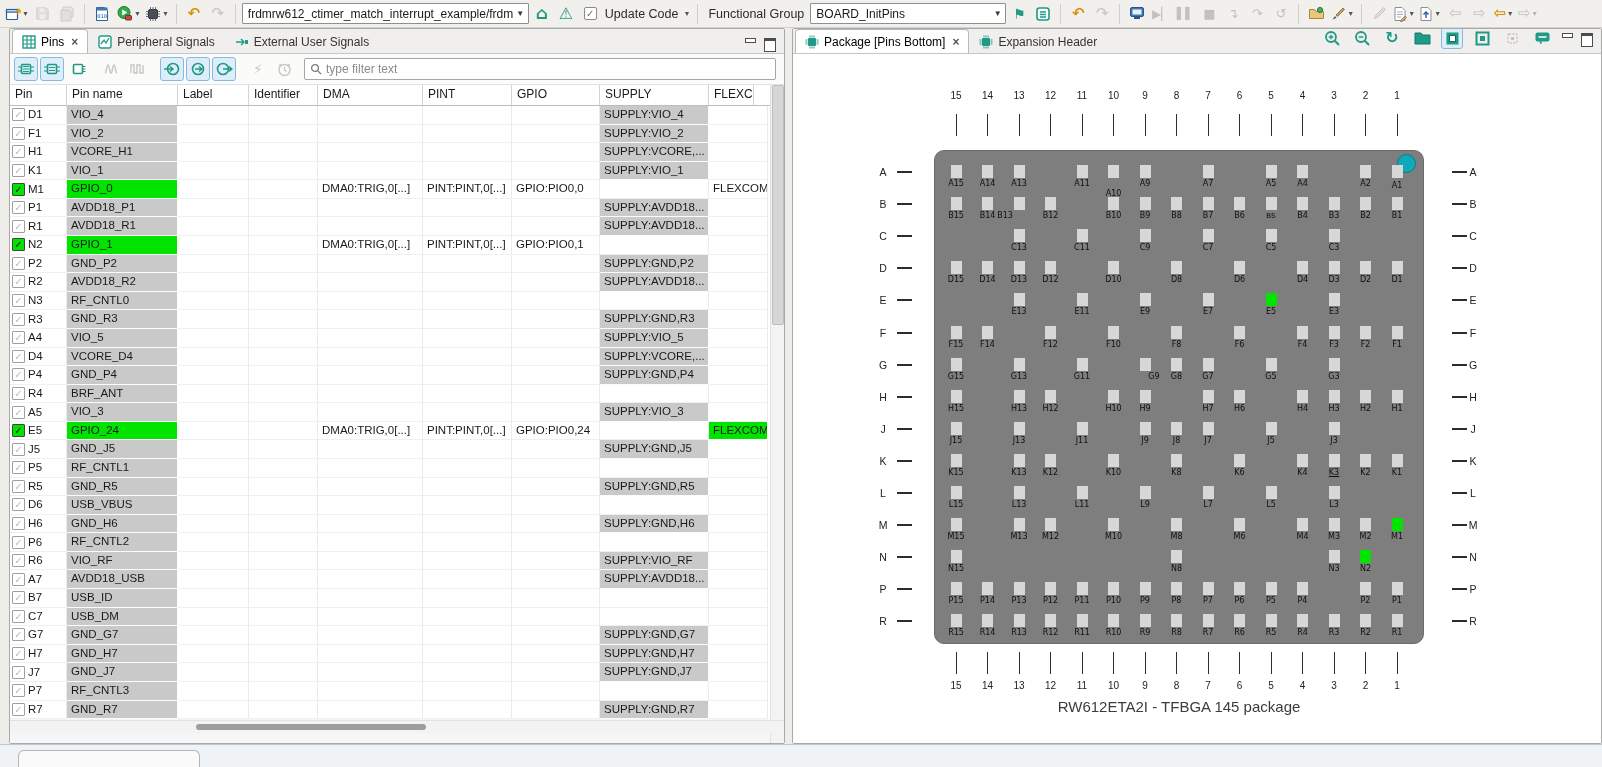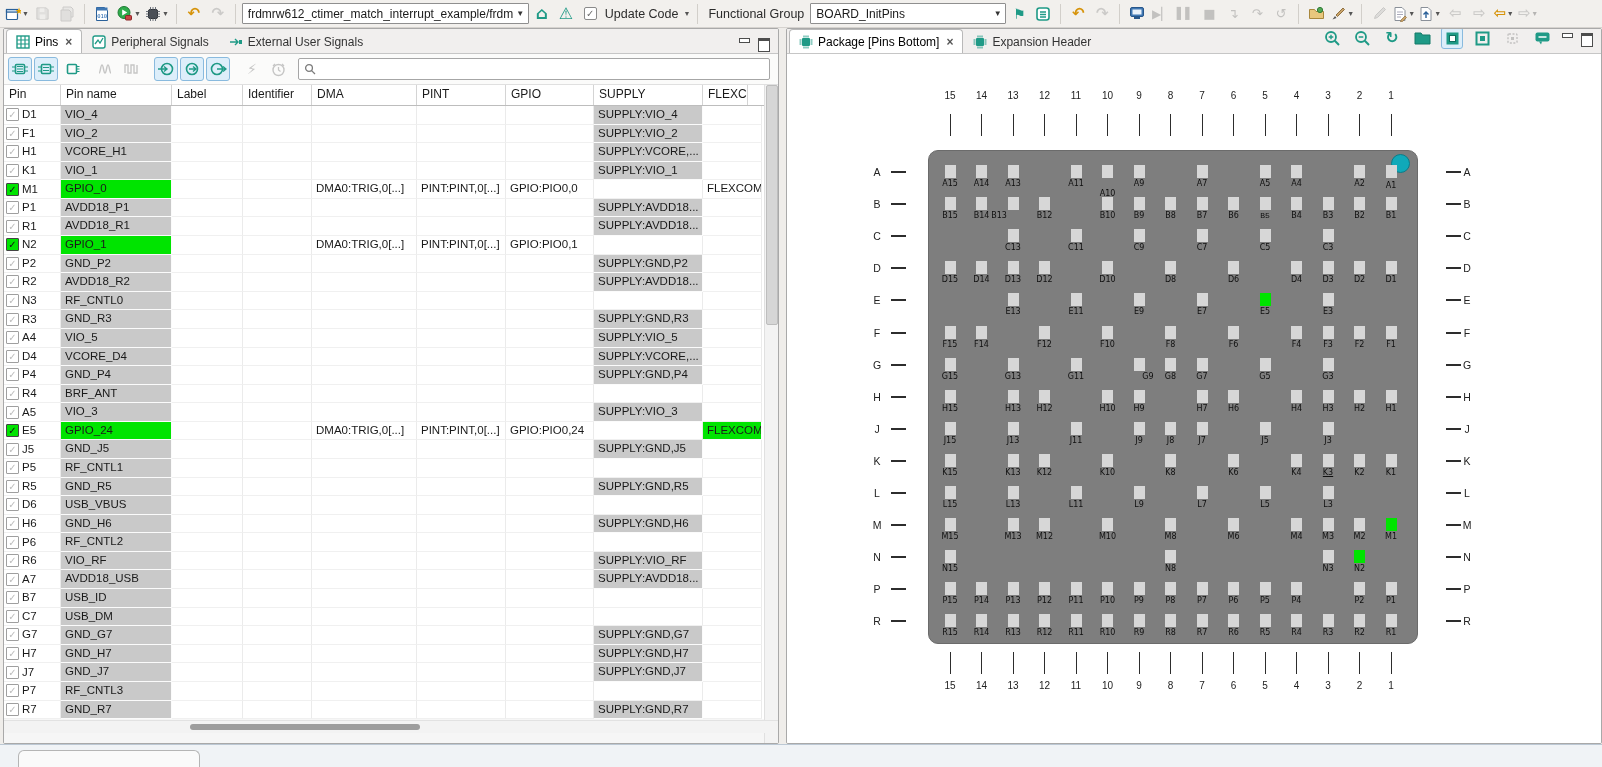--- a/index.html
+++ b/index.html
@@ -18,21 +18,21 @@
   .glyph { font-family:"DejaVu Sans", sans-serif; font-size:15px; line-height:1; }
   .combo { height:21px; background:#fff; border:1px solid #8f8f8f; display:inline-flex; align-items:center;
            font-size:12px; padding-left:5px; border-radius:1px; }
   .combo .cv { overflow:hidden; white-space:nowrap; flex:1; }
   .combo .carr { width:15px; text-align:center; font-size:8px; color:#333; flex:0 0 15px; }
   .tlabel { font-size:12.5px; color:#2b2b2b; margin:0 4px; }
   .cb { width:13px; height:13px; border:1px solid #8a8a8a; background:#fff; display:inline-flex;
         align-items:center; justify-content:center; font-size:10px; color:#6f6f6f; border-radius:2px; margin-right:4px;}
 
   
-  .workspace { height:716px; flex:0 0 716px; display:flex; padding-left:3px; }
+  .workspace { height:716px; flex:0 0 716px; display:flex; padding-left:9px; }
   .panel { background:#fff; border:1px solid #a9a9a9; border-radius:2px; display:flex; flex-direction:column; overflow:hidden; }
   .left-panel { width:776px; flex:0 0 776px; }
   .sash { width:7px; flex:0 0 7px; background:#efedea; }
   .right-panel { flex:1; }
 
   .tabbar { height:25px; flex:0 0 25px; background:#f1efee; border-bottom:1px solid #c6c6c6;
             display:flex; align-items:flex-end; padding-left:2px; }
   .tab { height:24px; display:inline-flex; align-items:center; gap:5px; padding:0 9px;
          font-size:12px; color:#333; border-radius:4px 4px 0 0; border:1px solid transparent; border-bottom:none; }
   .tab.active { background:#fff; border-color:#b9b9b9; color:#000; }
@@ -394,20 +394,21 @@
               <path d="M8.5 6v3l2 1.5M5 3L3 5M12 3l2 2" stroke="#777" stroke-width="1.3" fill="none"></path>
             </svg>
           </span>
         <div class="filter-box">
           <span>
               <svg width="12" height="12" viewBox="0 0 12 12">
                 <circle cx="5" cy="5" r="3.4" fill="none" stroke="#7c7c7c" stroke-width="1.3"></circle>
                 <path d="M7.6 7.6L11 11" stroke="#7c7c7c" stroke-width="1.3"></path>
               </svg>
             </span>
+          <input type="text" placeholder="type filter text" style="">
         </div>
       </div>
 
       <div class="tarea">
         <div class="theader" id="table-header">
             <div class="hc">Pin</div>
             <div class="hc">Pin name</div>
             <div class="hc">Label</div>
             <div class="hc">Identifier</div>
             <div class="hc">DMA</div>
@@ -962,20 +963,21 @@
                 <path d="M5 10.5l2 3 1-3z" fill="#1f9a86"></path>
               </svg>
             </span>
           <span class="wbtn min"></span>
           <span class="wbtn max"></span>
         </div>
       </div>
       <div class="package-canvas" id="package-canvas">
         <div class="pk-body"></div>
         <div class="pk-pin1"></div>
+        <div class="pk-caption">RW612ETA2I - TFBGA 145 package</div>
       <div class="pk-num" style="left: 151px; top: 36px;">15</div>
           <div class="pk-tick" style="left: 162.5px; top: 60px;"></div>
           <div class="pk-tick" style="left: 162.5px; top: 598px;"></div>
           <div class="pk-num" style="left: 151px; top: 626px;">15</div>
           <div class="pk-num" style="left: 182.5px; top: 36px;">14</div>
           <div class="pk-tick" style="left: 194px; top: 60px;"></div>
           <div class="pk-tick" style="left: 194px; top: 598px;"></div>
           <div class="pk-num" style="left: 182.5px; top: 626px;">14</div>
           <div class="pk-num" style="left: 214px; top: 36px;">13</div>
           <div class="pk-tick" style="left: 225.5px; top: 60px;"></div>

